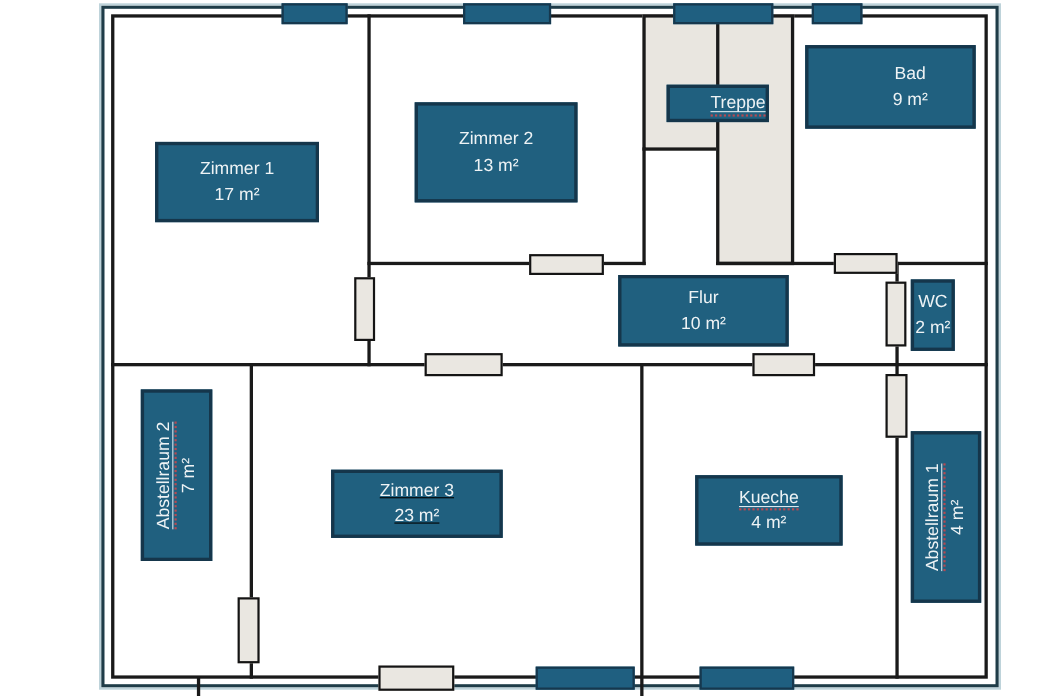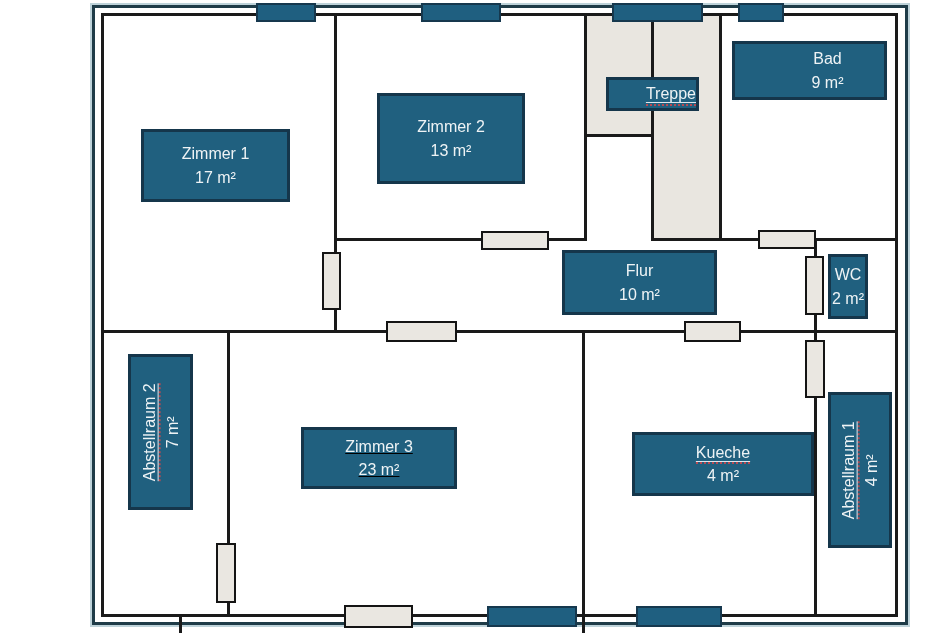--- a/index.html
+++ b/index.html
@@ -80,35 +80,35 @@
   <div id="rooms-layer">
       <div class="room" style="left: 141px; top: 129px; width: 149px; height: 73px;">
         <div class="room-text"><span class="">Zimmer 1</span><br><span>17 m²</span></div>
       </div>
       <div class="room" style="left: 377px; top: 93px; width: 148px; height: 91px;">
         <div class="room-text"><span class="">Zimmer 2</span><br><span>13 m²</span></div>
       </div>
       <div class="room" style="left: 606px; top: 77px; width: 93px; height: 34px; justify-content: flex-end;">
         <div class="room-text"><span class="misspell">Treppe</span></div>
       </div>
-      <div class="room" style="left: 732px; top: 41px; width: 155px; height: 59px; padding-left: 36px;">
+      <div class="room" style="left: 732px; top: 41px; width: 155px; height: 76px; padding-left: 36px;">
         <div class="room-text"><span class="">Bad</span><br><span>9 m²</span></div>
       </div>
       <div class="room" style="left: 562px; top: 250px; width: 155px; height: 65px;">
         <div class="room-text"><span class="">Flur</span><br><span>10 m²</span></div>
       </div>
       <div class="room" style="left: 828px; top: 254px; width: 40px; height: 65px;">
         <div class="room-text"><span class="">WC</span><br><span>2 m²</span></div>
       </div>
       <div class="room rotated" style="left: 128px; top: 354px; width: 65px; height: 156px;">
         <div class="room-text"><span class="misspell">Abstellraum 2</span><br><span>7 m²</span></div>
       </div>
       <div class="room" style="left: 301px; top: 427px; width: 156px; height: 62px; text-decoration: underline;">
         <div class="room-text"><span class="">Zimmer 3</span><br><span>23 m²</span></div>
       </div>
-      <div class="room" style="left: 632px; top: 432px; width: 182px; height: 64px;">
+      <div class="room" style="left: 632px; top: 432px; width: 134px; height: 64px;">
         <div class="room-text"><span class="misspell">Kueche</span><br><span>4 m²</span></div>
       </div>
       <div class="room rotated" style="left: 828px; top: 392px; width: 64px; height: 156px;">
         <div class="room-text"><span class="misspell">Abstellraum 1</span><br><span>4 m²</span></div>
       </div>
     </div>
 </div>
 
 </body></html>

